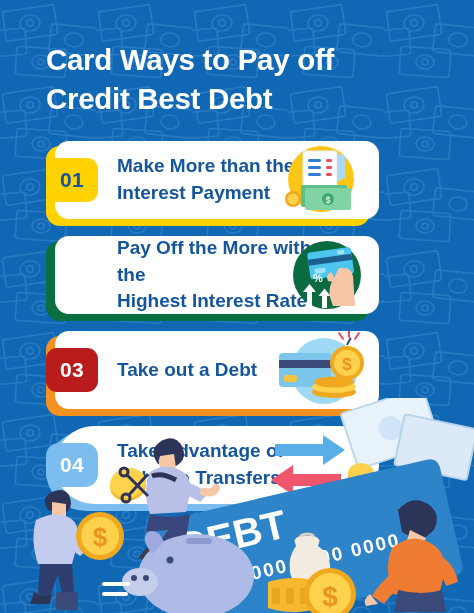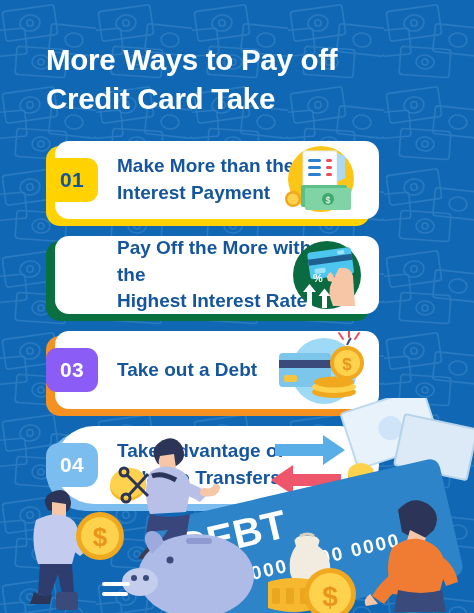--- a/index.html
+++ b/index.html
@@ -114,22 +114,22 @@
           <circle cx="41" cy="62" r="3" transform="rotate(4 41 62)"></circle>
           <rect x="-20" y="30" width="46" height="26" rx="3" transform="rotate(-5 3 43)"></rect>
         </g>
       </pattern>
     </defs>
     <rect width="474" height="613" fill="url(#notes)"></rect>
   </svg>
 
   <div class="header">
     <h1>
-      <span>More Ways to Pay off</span>
-      <span class="title-l2">Credit Card Take</span>
+      <span>Card Ways to Pay off</span>
+      <span class="title-l2">Credit Best Debt</span>
     </h1>
   </div>
 
   <div class="cards">
 
     <div class="card-row row-01">
       <div class="card-back" style="background:#ffd200"></div>
       <div class="card-front">
         <div class="badge" style="background:#ffd200;color:#14559e">
           <span>01</span>
@@ -180,21 +180,21 @@
           <text x="44" y="46" font-size="11" font-weight="bold" fill="#ffffff" font-family="Liberation Sans, sans-serif">%</text>
           <path d="M38 70 v-14 l-4 0 l6.5 -8 l6.5 8 l-4 0 v14 z" fill="#ffffff"></path>
           <path d="M53 72 v-12 l-3.5 0 l6 -7.5 l6 7.5 l-3.5 0 v12 z" fill="#ffffff"></path>
         </svg>
       </div>
     </div>
 
     <div class="card-row row-03">
       <div class="card-back" style="background:#f59121"></div>
       <div class="card-front">
-        <div class="badge" style="background:#8b5cf6;color:#ffffff">
+        <div class="badge" style="background:#b91c1c;color:#ffffff">
           <span>03</span>
         </div>
         <div class="card-text">
           <div>Take out a Debt</div>
         </div>
         <svg class="card-art" viewBox="0 0 110 78">
           <circle cx="55" cy="40" r="33" fill="#9ed9f5"></circle>
           <rect x="10" y="22" width="52" height="34" rx="4" fill="#7cc6ec"></rect>
           <rect x="10" y="29" width="52" height="8" fill="#3a4a7a"></rect>
           <rect x="15" y="44" width="13" height="7" rx="2" fill="#f5c542"></rect>

